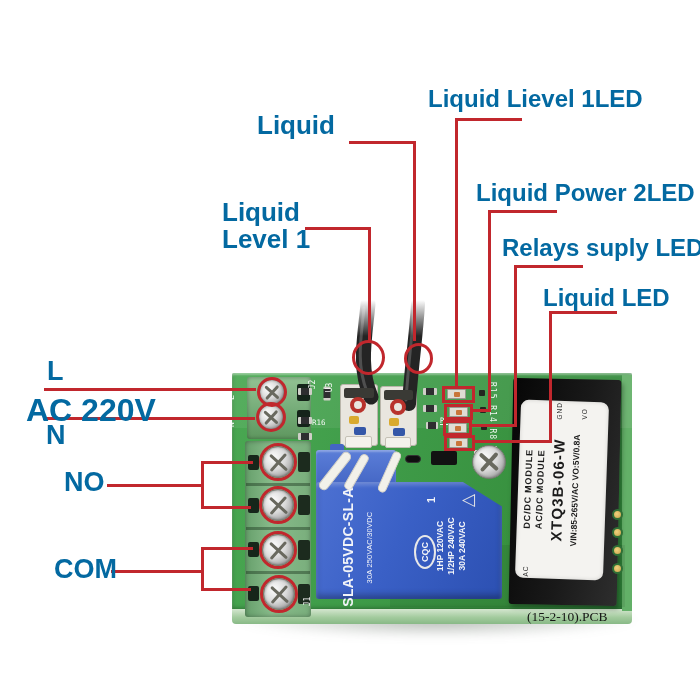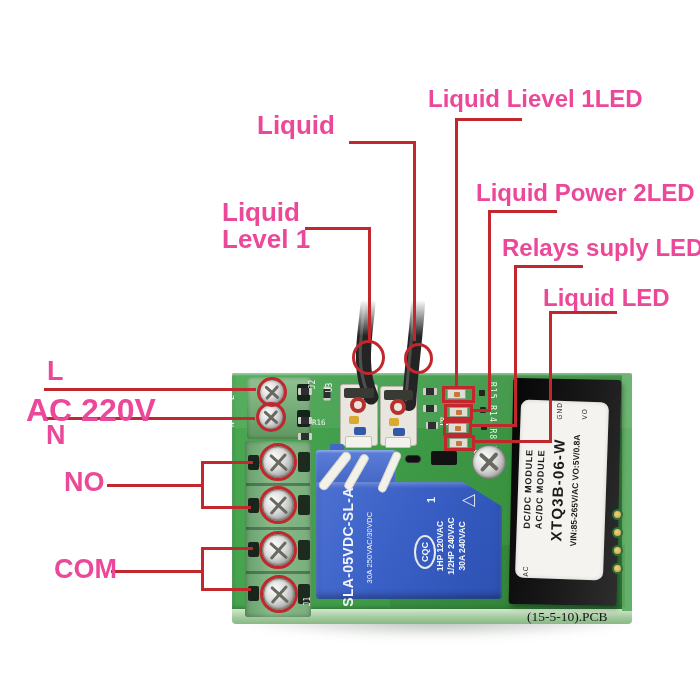--- a/index.html
+++ b/index.html
@@ -1,21 +1,21 @@
 <!DOCTYPE html>
 <html><head>
 <meta charset="utf-8">
 <style>
   * { margin:0; padding:0; box-sizing:border-box; }
   html,body { width:700px; height:700px; }
   body { background:#ffffff; font-family:"Liberation Sans", sans-serif; position:relative; overflow:hidden; }
   .abs { position:absolute; }
 
   
-  .red-label { position:absolute; color:#ec4899; font-weight:700; white-space:nowrap; z-index:30; }
+  .red-label { position:absolute; color:#0369a1; font-weight:700; white-space:nowrap; z-index:30; }
   .rl { position:absolute; background:#c1272d; z-index:28; }
   .rc { position:absolute; border:3px solid #c1272d; border-radius:50%; z-index:29; }
   .rb { position:absolute; border:3px solid #c1272d; z-index:29; }
 
   #lbl-l1led { left:428px; top:85px;  font-size:24px; }
   #lbl-l2led { left:476px; top:179px; font-size:24px; }
   #lbl-psled { left:502px; top:234px; font-size:24px; }
   #lbl-rled  { left:543px; top:284px; font-size:24px; }
   #lbl-ll2   { left:257px; top:112px; font-size:26px; line-height:27px; }
   #lbl-ll1   { left:222px; top:199px; font-size:26px; line-height:27px; }
@@ -343,21 +343,21 @@
   </div>
 </div>
 <div class="pin" id="pin-gnd">GND</div>
 <div class="pin" id="pin-vo">VO</div>
 <div class="pin" id="pin-ac">AC</div>
 <div class="pad" id="pad1"></div>
 <div class="pad" id="pad2"></div>
 <div class="pad" id="pad3"></div>
 <div class="pad" id="pad4"></div>
 
-<div id="pcb-marking">(15-5-10).PCB</div>
+<div id="pcb-marking">(15-2-10).PCB</div>
 
 <div class="red-label" id="lbl-l1led">Liquid Lievel 1LED</div>
 <div class="red-label" id="lbl-l2led">Liquid Power 2LED</div>
 <div class="red-label" id="lbl-psled">Relays suply LED</div>
 <div class="red-label" id="lbl-rled">Liquid LED</div>
 <div class="red-label" id="lbl-ll2">
   <div>Liquid</div>
 </div>
 <div class="red-label" id="lbl-ll1">
   <div>Liquid</div>

